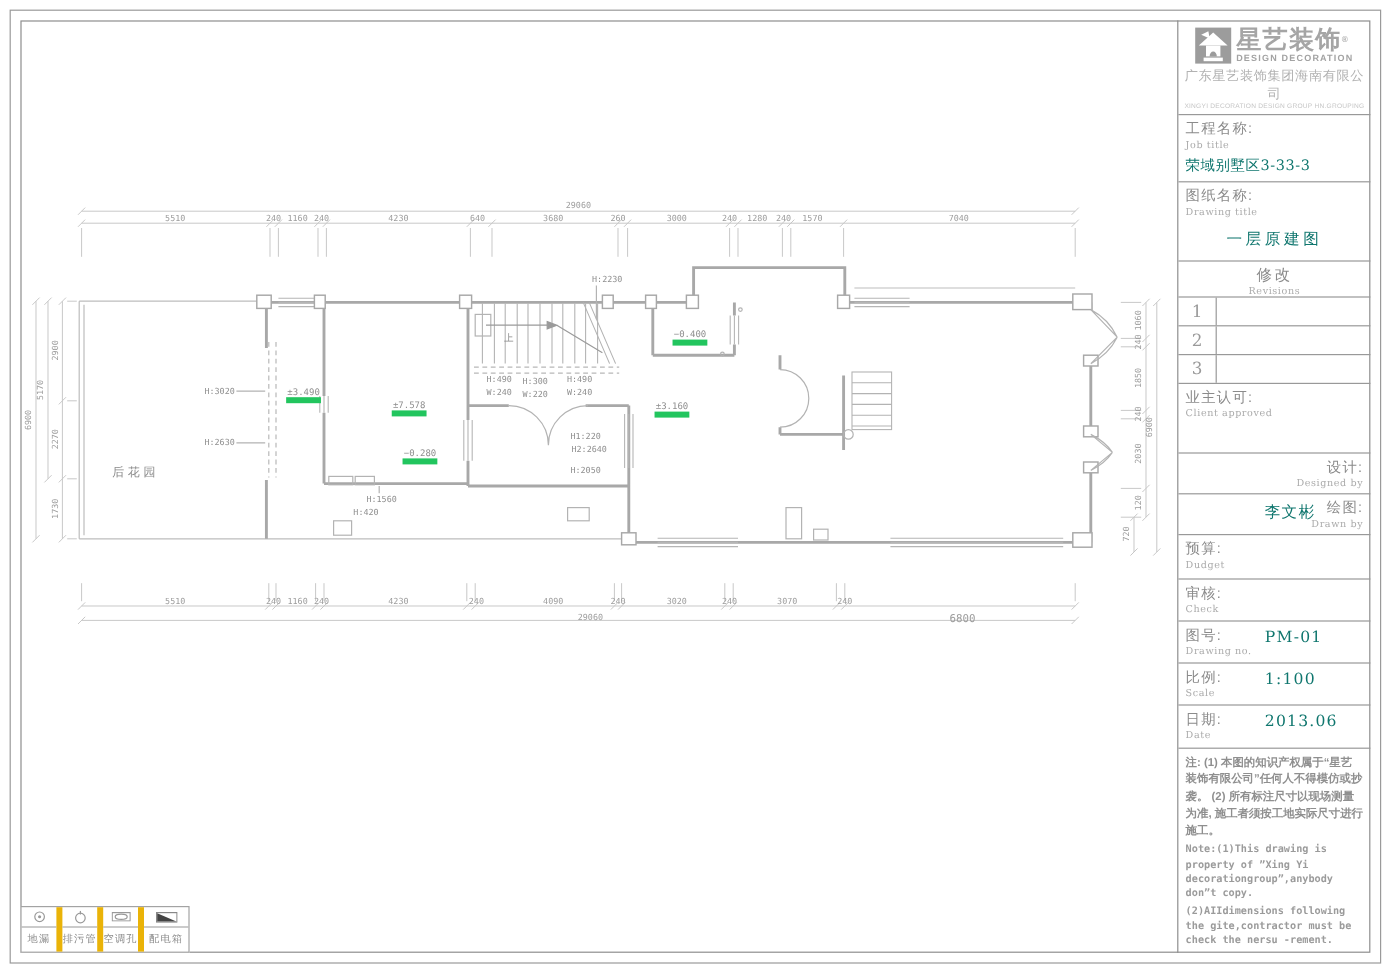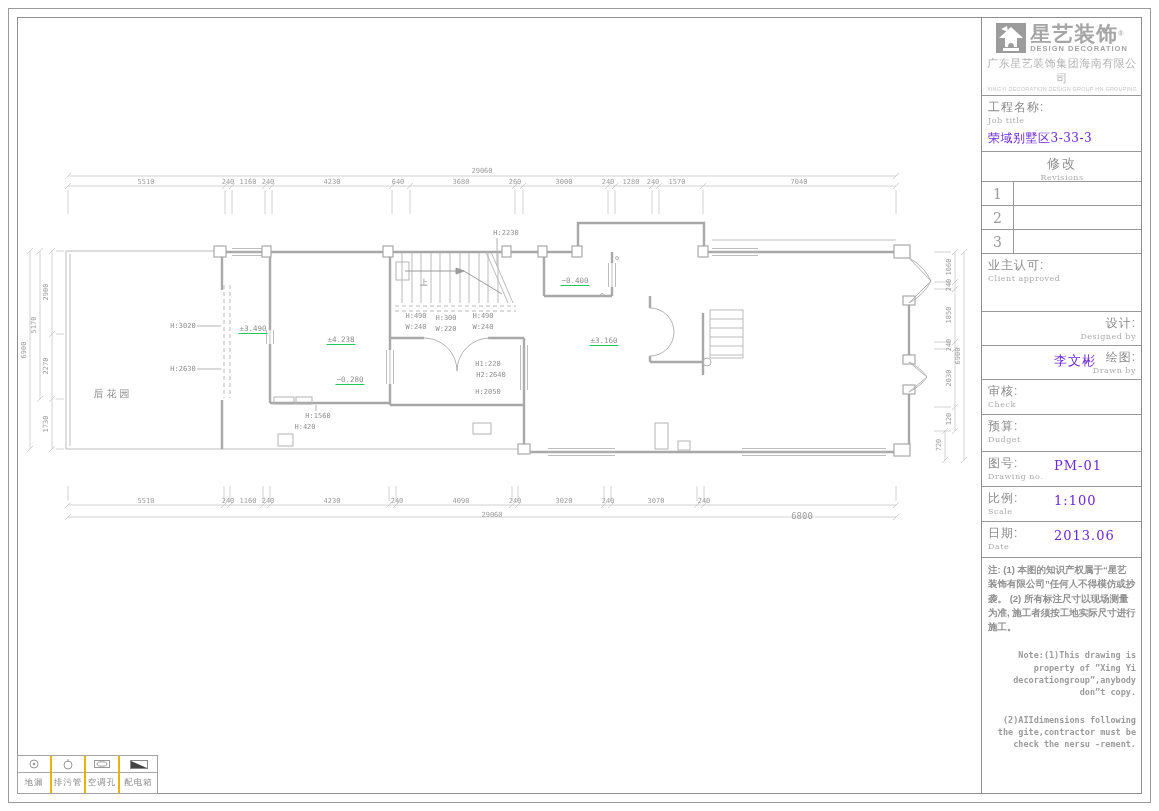--- a/index.html
+++ b/index.html
@@ -10,31 +10,31 @@
 
   
   .plan-svg{position:absolute;left:0;top:0;}
   #plan-labels{position:absolute;left:0;top:0;width:100%;height:100%;pointer-events:none;}
   .plbl{position:absolute;transform:translate(-50%,-50%);white-space:nowrap;
         font-family:"DejaVu Sans Mono",monospace;color:#8f8f8f;}
   .dim{font-size:7px;color:#9d9d9d;}
   .big{font-size:9px;margin-top:16px;}
   .vdim{transform:translate(-50%,-50%) rotate(-90deg);}
   .ht{font-size:7px;color:#8f8f8f;}
-  .elev{font-size:7.5px;border-bottom:1px solid #22c55e;padding:0 1px;}
+  .elev{font-size:7.5px;border-bottom:5px solid #22c55e;padding:0 1px;}
   .room{font-size:10px;letter-spacing:3px;color:#8a8a8a;}
   .mark{font-size:8px;color:#8a8a8a;}
 
   
   .panel{position:absolute;left:981px;top:17px;width:160px;bottom:17px;
          border-left:1px solid #8e8e8e;color:#8f8f8f;}
   .sec{position:relative;border-bottom:1px solid #999;box-sizing:border-box;padding:3px 6px;}
   .cnl{font-size:12px;letter-spacing:1px;color:#8b8b8b;}
   .enl{font-size:8px;color:#ababab;font-family:"DejaVu Serif",serif;letter-spacing:.5px;}
-  .val{font-size:12px;color:#6d28d9;font-family:"DejaVu Serif",serif;}
+  .val{font-size:12px;color:#0f766e;font-family:"DejaVu Serif",serif;}
   .brand{height:79px;text-align:center;padding:4px 2px;}
   .brandrow{display:flex;align-items:center;justify-content:center;gap:4px;margin-top:2px;}
   .logo-box{width:30px;height:30px;background:#9c9c9c;position:relative;flex:0 0 auto;}
   .brand-cn{font-size:21px;font-weight:bold;color:#a5a5a5;letter-spacing:1px;line-height:20px;text-align:left;}
   .brand-reg{font-size:7px;vertical-align:top;color:#ababab;}
   .brand-en{font-size:7.5px;font-weight:bold;color:#a3a3a3;letter-spacing:1px;text-align:left;}
   .comp-cn{font-size:11px;color:#b2b2b2;margin-top:3px;letter-spacing:.5px;}
   .comp-en{font-size:5.5px;color:#c6c6c6;letter-spacing:.2px;}
   .sec-job{height:56px;}
   .sec-draw{height:66px;}
@@ -46,28 +46,28 @@
   .rev-num{width:31px;border-right:1px solid #999;display:flex;align-items:center;justify-content:center;
            font-family:"DejaVu Serif",serif;font-size:14px;color:#9a9a9a;}
   .rev-blank{flex:1;}
   .sec-client{height:58px;}
   .sec-sm{height:34px;text-align:right;}
   .sec-budget{height:37px;}
   .sec-35{height:35px;}
   .sec-36{height:36px;}
   .inline-val{position:absolute;left:72px;top:6px;font-size:13px;letter-spacing:1px;}
   .notes{padding:5px 6px;font-size:9.5px;line-height:1.5;color:#8f8f8f;border-bottom:none;font-weight:bold;}
-  .notes .en{font-family:"DejaVu Sans Mono",monospace;font-size:8.5px;line-height:1.45;color:#9b9b9b;margin-top:15px;text-align:right;}
+  .notes .en{font-family:"DejaVu Sans Mono",monospace;font-size:8.5px;line-height:1.45;color:#9b9b9b;margin-top:2px;}
 
   
   .legend{position:absolute;left:17px;bottom:17px;display:grid;
           grid-template-columns:34px 34px 34px 37px;border:1px solid #a3a3a3;background:#fff;}
   .lg-icon{height:16px;border-bottom:1px solid #a9a9a9;display:flex;align-items:center;justify-content:center;}
   .lg-lab{height:20px;display:flex;align-items:center;justify-content:center;font-size:8.5px;color:#8c8c8c;letter-spacing:1px;}
-  .lg-col{border-right:2px solid #eab308;}
+  .lg-col{border-right:5px solid #eab308;}
   .lg-col:last-child{border-right:none;}
 </style>
 </head>
 <body>
 
 <div class="page">
   <div class="frame-outer"></div>
   <div class="frame-inner"></div>
 
   <svg class="plan-svg" width="1159" height="811" viewBox="0 0 1159 811">
@@ -163,24 +163,24 @@
         <path d="M30,251 V449 M27,254 L33,248 M27,452 L33,446"></path>
         <path d="M955,252 V431 M952,255 L958,249 M934,252 H951 M952,285 L958,279 M934,282 H951 M952,292 L958,286 M934,289 H951 M952,345 L958,339 M934,342 H951 M952,352 L958,346 M934,349 H951 M952,410 L958,404 M934,407 H951 M952,434 L958,428 M934,431 H951"></path>
         <path d="M945,431 V460 M942,434 L948,428 M942,463 L948,457"></path>
         <path d="M964,252 V460 M961,255 L967,249 M961,463 L967,457"></path>
       </g>
   </svg>
 
   <div id="plan-labels">
       <span class="plbl room" style="left: 113px; top: 361px; margin-top: 33px;">后花园</span>
       <span class="plbl elev" style="left: 253px; top: 329px;">±3.490</span>
-      <span class="plbl elev" style="left: 341px; top: 340px;">±4.238</span>
+      <span class="plbl elev" style="left: 341px; top: 340px;">±7.578</span>
       <span class="plbl elev" style="left: 350px; top: 380px;">−0.280</span>
       <span class="plbl elev" style="left: 575px; top: 281px;">−0.400</span>
-      <span class="plbl elev" style="left: 604px; top: 341px;">±3.160</span>
+      <span class="plbl elev" style="left: 560px; top: 341px;">±3.160</span>
       <span class="plbl ht" style="left: 183px; top: 326px;">H:3020</span>
       <span class="plbl ht" style="left: 183px; top: 369px;">H:2630</span>
       <span class="plbl ht" style="left: 506px; top: 233px;">H:2230</span>
       <span class="plbl ht" style="left: 416px; top: 316px;">H:490</span>
       <span class="plbl ht" style="left: 416px; top: 327px;">W:240</span>
       <span class="plbl ht" style="left: 446px; top: 318px;">H:300</span>
       <span class="plbl ht" style="left: 446px; top: 329px;">W:220</span>
       <span class="plbl ht" style="left: 483px; top: 316px;">H:490</span>
       <span class="plbl ht" style="left: 483px; top: 327px;">W:240</span>
       <span class="plbl ht" style="left: 318px; top: 416px;">H:1560</span>
@@ -293,20 +293,25 @@
       <div class="comp-cn">广东星艺装饰集团海南有限公司</div>
       <div class="comp-en">XINGYI DECORATION DESIGN GROUP HN.GROUPING</div>
     </div>
 
     <div class="sec sec-job">
       <div class="cnl">工程名称:</div>
       <div class="enl">Job title</div>
       <div class="val job-val">荣域别墅区3-33-3</div>
     </div>
 
+    <div class="sec sec-draw">
+      <div class="cnl">图纸名称:</div>
+      <div class="enl">Drawing title</div>
+      <div class="val draw-val">一层原建图</div>
+    </div>
 
     <div class="sec sec-revh">
       <span class="revcn">修改</span>
       <div class="enl">Revisions</div>
     </div>
     <div class="rev-row">
       <div class="rev-num">1</div>
       <div class="rev-blank"></div>
     </div>
     <div class="rev-row">
@@ -327,28 +332,28 @@
       <div class="cnl">设计:</div>
       <div class="enl">Designed by</div>
     </div>
 
     <div class="sec sec-sm">
       <div class="cnl">绘图:</div>
       <div class="enl">Drawn by</div>
       <div class="val inline-val">李文彬</div>
     </div>
 
+    <div class="sec sec-budget">
+      <div class="cnl">预算:</div>
+      <div class="enl">Dudget</div>
+    </div>
+
     <div class="sec sec-35">
       <div class="cnl">审核:</div>
       <div class="enl">Check</div>
-    </div>
-
-    <div class="sec sec-budget">
-      <div class="cnl">预算:</div>
-      <div class="enl">Dudget</div>
     </div>
 
     <div class="sec sec-35">
       <div class="cnl">图号:</div>
       <div class="enl">Drawing no.</div>
       <div class="val inline-val">PM-01</div>
     </div>
 
     <div class="sec sec-35">
       <div class="cnl">比例:</div>

